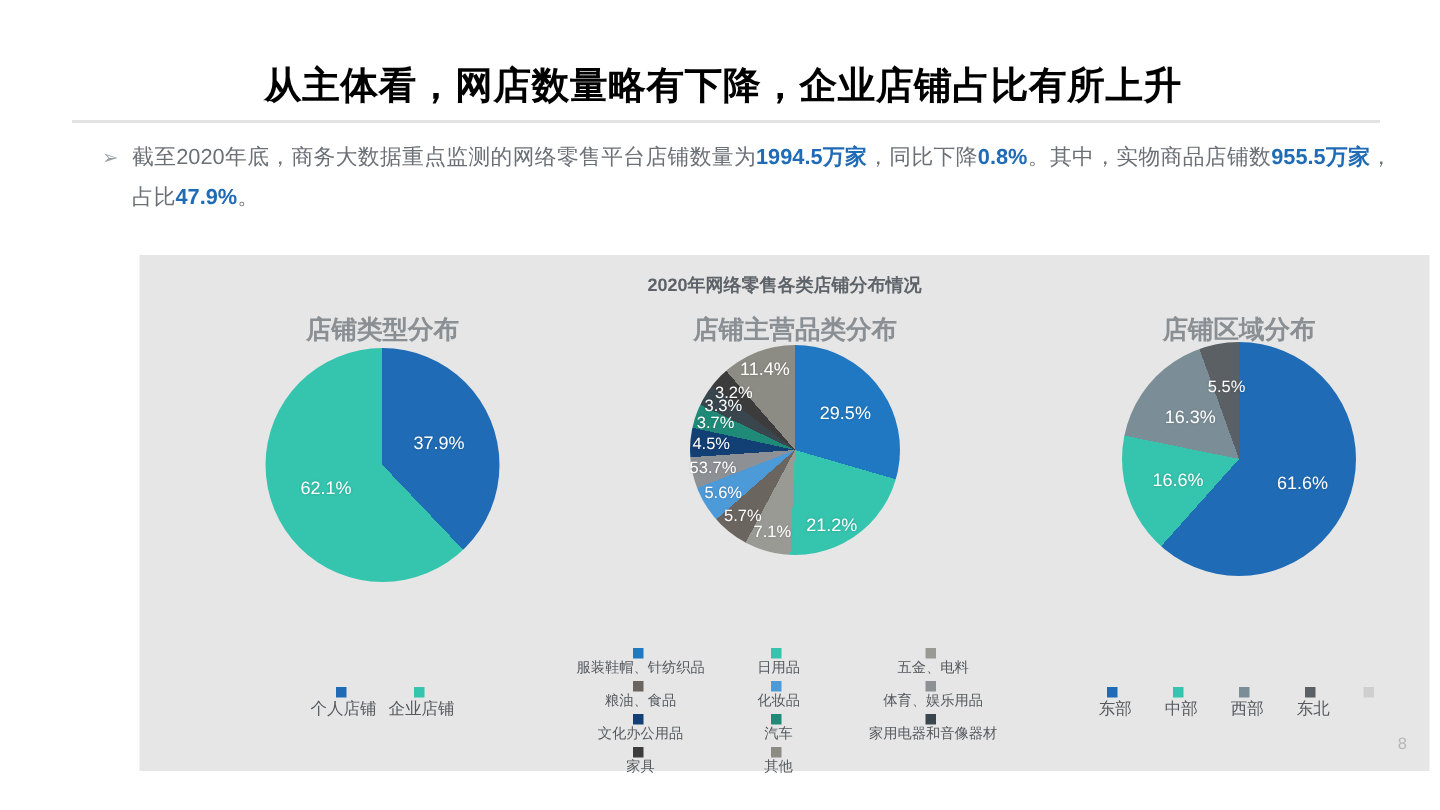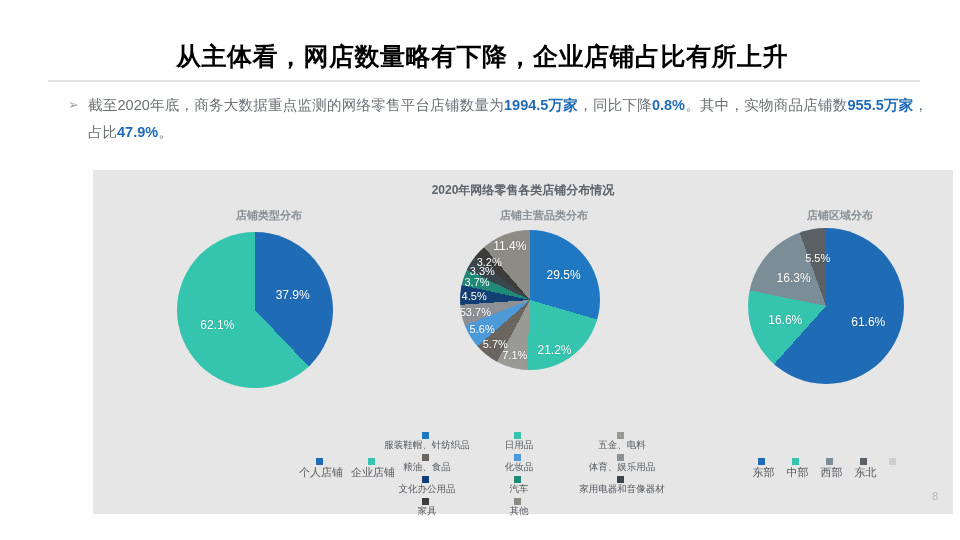--- a/index.html
+++ b/index.html
@@ -43,45 +43,45 @@
     background:#e6e6e6;
     margin-left:23px;
   }
   .panel-title{
     position:absolute;left:0;top:12px;width:100%;
     text-align:center;font-size:12px;font-weight:bold;color:#5d6368;
   }
 
   .chart{position:absolute;}
   .chart-title{
-    position:absolute;left:14px;width:100%;text-align:center;
-    font-size:11px;font-weight:bold;color:#8a8f94;
+    position:absolute;left:0;width:100%;text-align:center;
+    font-size:17px;font-weight:bold;color:#8a8f94;
   }
 
   
   .pie{position:absolute;border-radius:50%;}
   .slice-label{
     position:absolute;color:#ffffff;font-size:12px;font-weight:normal;
     white-space:nowrap;text-shadow:0 0 2px rgba(0,0,0,.18);
     transform:translate(-50%,-50%);
   }
   .slice-label.sm{font-size:11px;}
 
   
   .legend{position:absolute;display:flex;flex-wrap:wrap;}
   .legend-item{
     display:flex;align-items:center;
     font-size:10px;color:#55595e;white-space:nowrap;flex-direction:column;
   }
   .sw{width:7px;height:7px;margin-right:4px;flex:0 0 7px;}
 
-  .legend-1{left:0;top:258px;width:100%;justify-content:flex-end;gap:8px;}
+  .legend-1{left:0;top:258px;width:100%;justify-content:center;gap:8px;}
   .legend-1 .legend-item{font-size:11px;}
 
-  .legend-3{left:0;top:258px;width:100%;justify-content:center;gap:12px;}
+  .legend-3{left:0;top:258px;width:100%;justify-content:center;gap:22px;}
   .legend-3 .legend-item{font-size:11px;}
 
   .legend-2{
     left:0;top:232px;width:100%;
     display:grid;grid-template-columns:96px 76px 118px;
     column-gap:6px;row-gap:2px;justify-content:center;align-content:start;
   }
   .legend-2 .legend-item{font-size:9.5px;}
 
   

